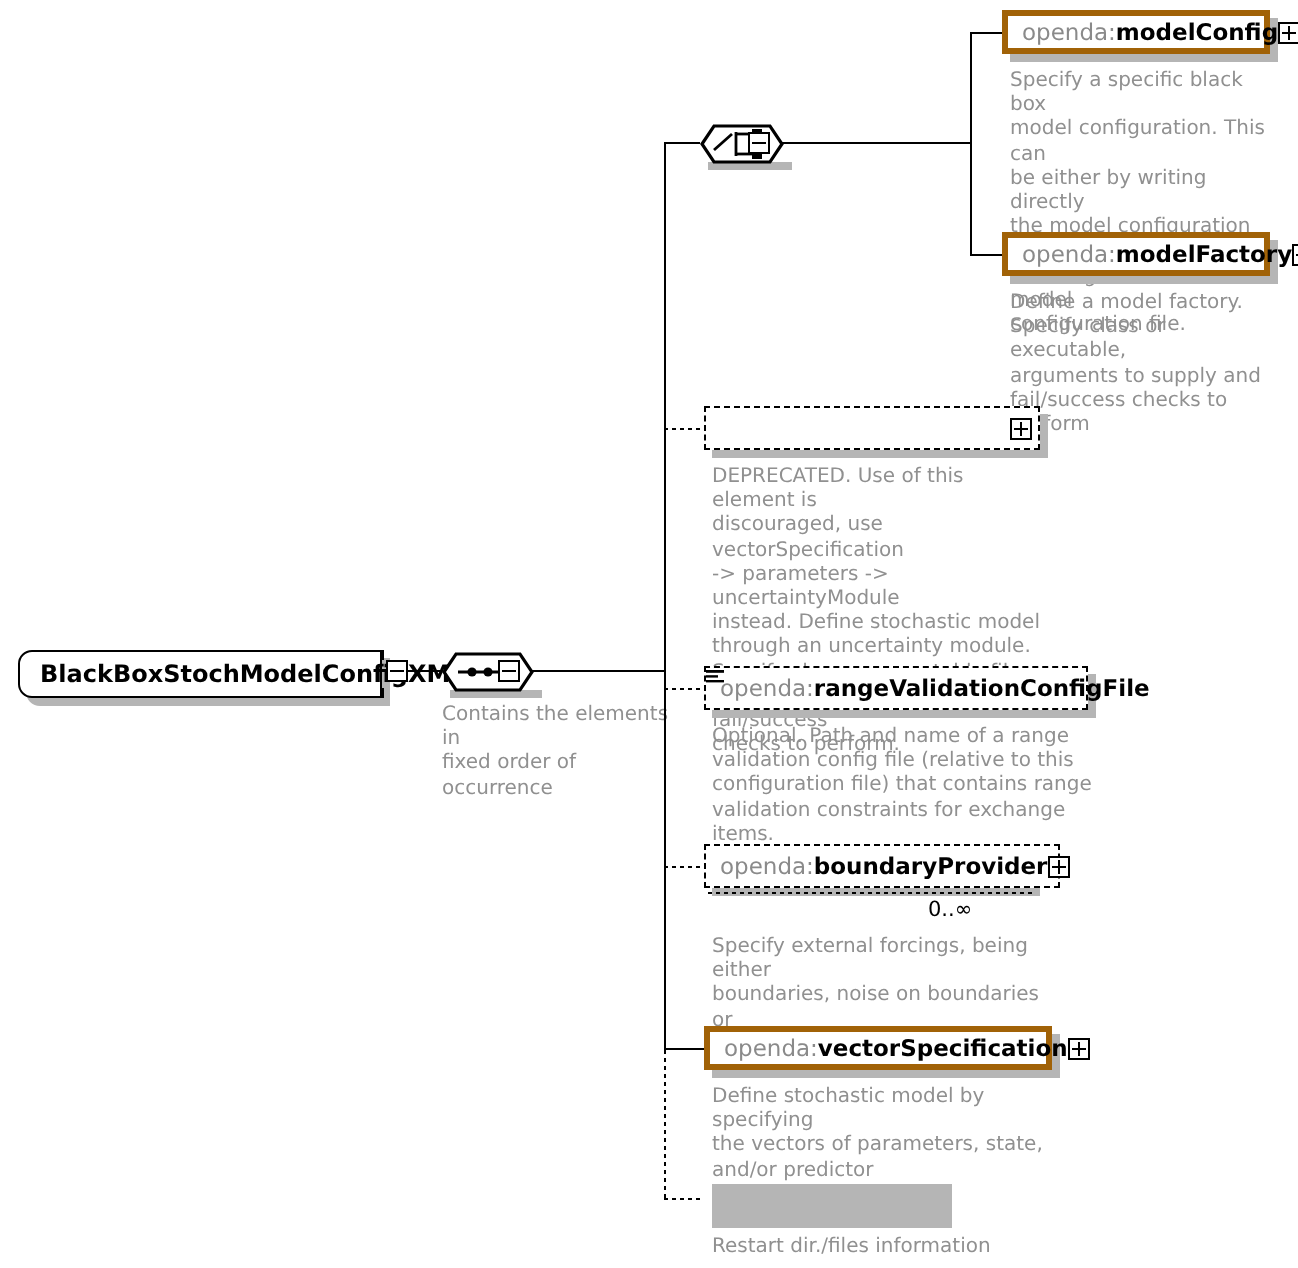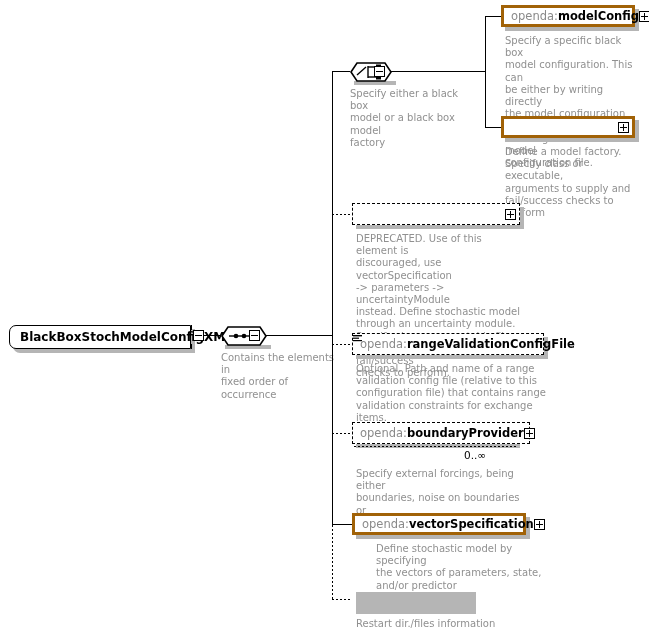--- a/index.html
+++ b/index.html
@@ -204,23 +204,20 @@
       <line x1="7" y1="16" x2="16" y2="8" stroke="#000000" stroke-width="1.4"></line>
       <line x1="18" y1="7" x2="18" y2="19" stroke="#000000" stroke-width="1.4"></line>
       <line x1="18" y1="8" x2="27" y2="8" stroke="#000000" stroke-width="1.4"></line>
       <line x1="18" y1="18" x2="27" y2="18" stroke="#000000" stroke-width="1.4"></line>
       <rect x="26" y="5.5" width="5" height="5" fill="#000000"></rect>
       <rect x="26" y="15.5" width="5" height="5" fill="#000000"></rect>
     </svg>
   </div>
   <div class="shadow" style="left:354px; top:81px; width:42px; height:4px;"></div>
   <div class="toggle" style="left:374px; top:66px;"></div>
-  <div class="desc" style="left:350px; top:88px; width:128px;">Specify either a black box
-model or a black box model
-factory</div>
 
   <div class="ln h" style="left:386px; top:71px; width:99px;"></div>
   <div class="ln v" style="left:485px; top:16px; height:55px;"></div>
   <div class="ln v" style="left:485px; top:71px; height:56px;"></div>
   <div class="ln h" style="left:485px; top:16px; width:16px;"></div>
   <div class="ln h" style="left:485px; top:127px; width:16px;"></div>
 
   <div class="shadow" style="left:505px; top:9px; width:134px; height:22px;"></div>
   <div class="ebox" style="left:501px; top:5px; width:134px;">
     <span class="ename">
@@ -230,20 +227,23 @@
   </div>
   <div class="desc" style="left:505px; top:35px; width:132px;">Specify a specific black box
 model configuration. This can
 be either by writing directly
 the model configuration or by
 referring to a black box model
 configuration file.</div>
 
   <div class="shadow" style="left:505px; top:120px; width:134px; height:22px;"></div>
   <div class="ebox" style="left:501px; top:116px; width:134px;">
+    <span class="ename">
+      <span class="prefix">openda:</span><span class="local">modelFactory</span>
+    </span>
     <span class="toggle plus" style="margin-left:auto;"></span>
   </div>
   <div class="desc" style="left:505px; top:146px; width:132px;">Define a model factory.
 Specify class or executable,
 arguments to supply and
 fail/success checks to perform</div>
 
   <div class="dash-h" style="left:332px; top:214px; width:20px;"></div>
   <div class="shadow" style="left:356px; top:207px; width:168px; height:22px;"></div>
   <div class="ebox optional" style="left:352px; top:203px; width:168px;">
@@ -293,21 +293,21 @@
 boundaries including noise.</div>
 
   <div class="ln h" style="left:332px; top:524px; width:20px;"></div>
   <div class="shadow" style="left:356px; top:517px; width:174px; height:22px;"></div>
   <div class="ebox" style="left:352px; top:513px; width:174px;">
     <span class="ename">
       <span class="prefix">openda:</span><span class="local">vectorSpecification</span>
     </span>
     <span class="toggle plus" style="margin-left:auto;"></span>
   </div>
-  <div class="desc" style="left:376px; top:543px; width:172px;">Define stochastic model by specifying
+  <div class="desc" style="left:356px; top:543px; width:172px;">Define stochastic model by specifying
 the vectors of parameters, state,
 and/or predictor</div>
 
   <div class="dash-h" style="left:332px; top:599px; width:20px;"></div>
   <div class="shadow" style="left:356px; top:592px; width:120px; height:22px;"></div>
   <div class="desc" style="left:356px; top:618px; width:180px;">Restart dir./files information</div>
 
 </div>
 
 </body></html>

